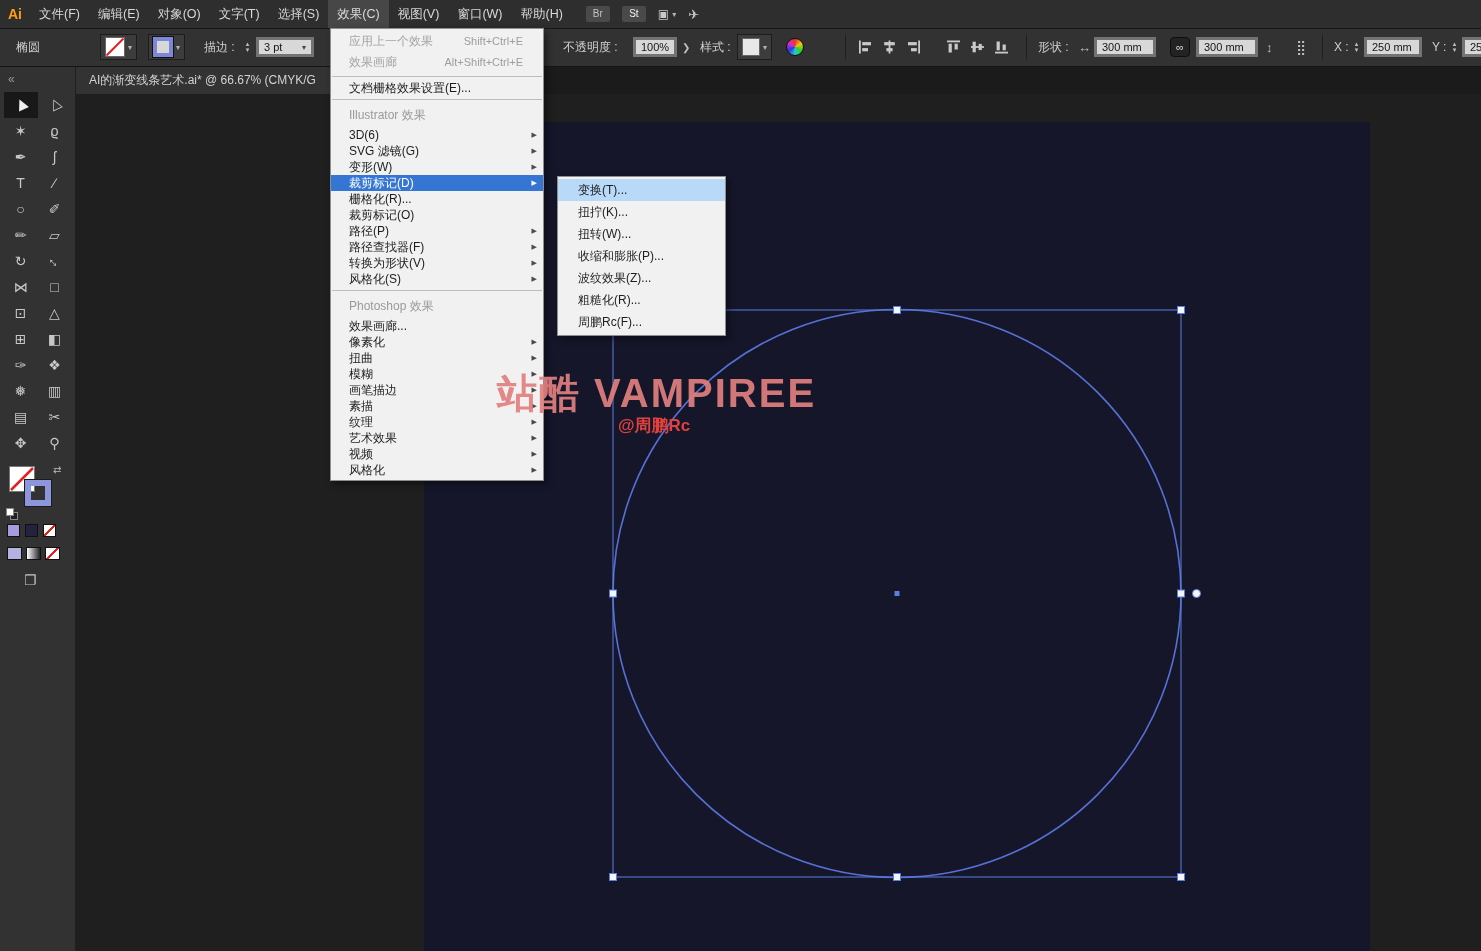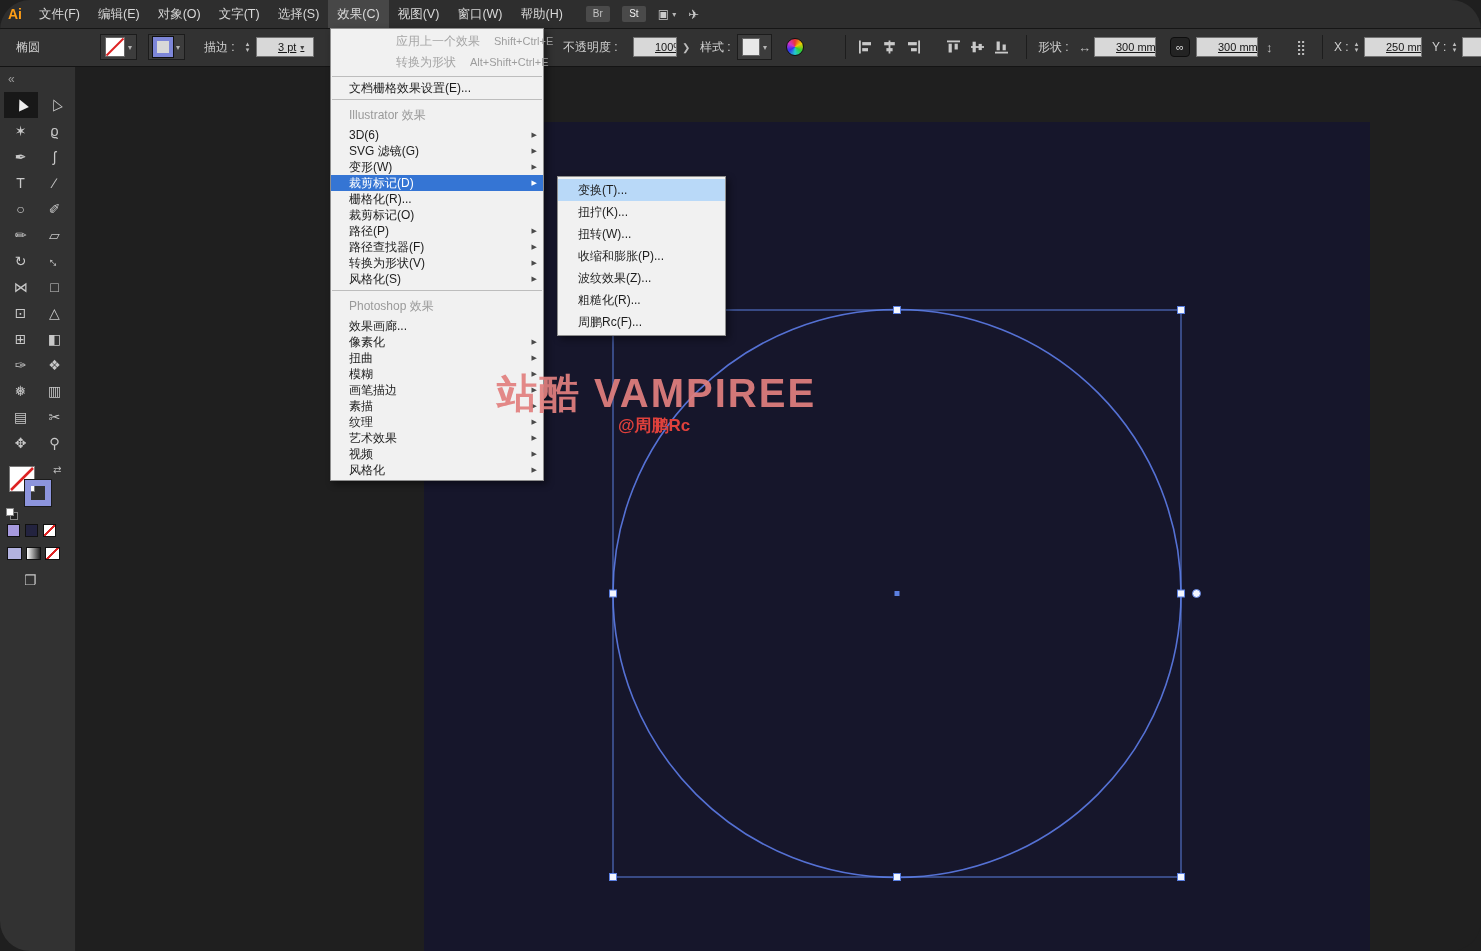--- a/index.html
+++ b/index.html
@@ -1,40 +1,40 @@
 <!DOCTYPE html>
 <html style="--menu-highlight: #3575d4; --submenu-highlight: #b9d9f8; --artboard-background: #16162b; --circle-stroke: #5571d4; --selection-blue: #5b7fe0; --watermark-pink: #e2807f; --watermark-red: #e0413c;"><head>
 <meta charset="utf-8">
 <style>
   html,body{margin:0;padding:0;}
   body{width:1481px;height:951px;overflow:hidden;background:#1f1f1f;
        font-family:"Liberation Sans","DejaVu Sans",sans-serif;-webkit-font-smoothing:antialiased;}
-  .app{position:relative;width:1481px;height:951px;overflow:hidden;border-radius:30px;}
+  .app{position:relative;width:1481px;height:951px;overflow:hidden;}
 
   
   .menubar{position:absolute;left:0;top:0;width:100%;height:28px;background:#2e2e2e;
            border-bottom:1px solid #161616;display:flex;align-items:center;z-index:5;}
   .logo{width:30px;text-align:center;color:#ff9e16;font-weight:bold;font-size:14px;}
   .mb-items{display:flex;height:100%;align-items:center;}
   .mb-item{padding:0 9px;font-size:12.5px;color:#d8d8d8;line-height:28px;cursor:default;}
   .mb-item.open{background:#474747;}
   .mb-right{display:flex;align-items:center;margin-left:14px;gap:12px;}
   .badge{display:inline-block;min-width:20px;height:16px;line-height:16px;text-align:center;
          background:#4a4a4a;color:#c3c3c3;font-size:10px;border-radius:2px;padding:0 2px;}
   .badge.st{color:#f2f2f2;}
   .wsbtn{color:#c9c9c9;font-size:12px;display:flex;align-items:center;gap:3px;}
   .sharebtn{color:#c9c9c9;font-size:13px;}
 
   
   .controlbar{position:absolute;left:0;top:28px;width:100%;height:38px;background:#323232;
               border-bottom:1px solid #141414;z-index:4;}
   .cb{position:absolute;top:50%;transform:translateY(-50%);}
   .cb-label{font-size:12px;color:#cfcfcf;white-space:nowrap;}
-  .fld{background:#d8d8d8;border:1px solid #737373;color:#161616;font-size:11px;height:20px;
-       box-sizing:border-box;display:flex;align-items:center;padding:0 21px;white-space:nowrap;overflow:hidden;text-decoration:underline;}
+  .fld{background:#d8d8d8;border:3px solid #737373;color:#161616;font-size:11px;height:20px;
+       box-sizing:border-box;display:flex;align-items:center;padding:0 5px;white-space:nowrap;overflow:hidden;}
   .fld .dd{margin-left:auto;color:#444;font-size:8px;padding-left:4px;}
   .swatchbtn{display:flex;align-items:center;gap:3px;background:#3c3c3c;border:1px solid #1c1c1c;
              height:26px;padding:0 4px;box-sizing:border-box;}
   .dd{color:#b5b5b5;font-size:8px;}
   .nonesw-svg{display:block;}
   .strokesw{width:12px;height:12px;border:4px solid #7d86d8;outline:1px solid #111;background:#d8d8d8;}
   .stepper{display:flex;flex-direction:column;color:#bdbdbd;font-size:7px;line-height:6px;width:9px;text-align:center;}
   .vsep{position:absolute;top:7px;width:1px;height:24px;background:#1d1d1d;}
   .globe{width:16px;height:16px;border-radius:50%;
          background:conic-gradient(#e33,#ec0,#3c3,#2cc,#33e,#c3c,#e33);border:1px solid #111;}
@@ -81,21 +81,21 @@
   .canvas-wrap{position:absolute;left:0;top:28px;width:1406px;height:857px;}
 
   
   .menu-panel{position:absolute;background:#f1f1f1;border:1px solid #8e8e8e;
               box-shadow:3px 3px 7px rgba(0,0,0,.45);font-size:12px;color:#1d1d1d;
               padding:2px 0;box-sizing:border-box;}
   #effect-menu{left:330px;top:28px;width:214px;z-index:20;}
   #transform-submenu{left:557px;top:176px;width:169px;z-index:21;}
   .mitem{position:relative;display:flex;justify-content:space-between;align-items:center;
          padding:0 20px 0 18px;height:16px;line-height:16px;white-space:nowrap;cursor:default;}
-  .menu-list > .mitem:nth-child(-n+2){height:21px;line-height:21px;margin-left:47px;}
+  .menu-list > .mitem:nth-child(-n+2){height:21px;line-height:21px;}
   .mitem .sc{color:#9d9d9d;font-size:11px;margin-left:14px;}
   .mitem.dis{color:#a5a5a5;}
   .mitem.hi{background:var(--menu-highlight);color:#fff;}
   .mitem.hi .arr{color:#fff;}
   .mitem .arr{position:absolute;right:6px;font-size:7px;color:#4a4a4a;}
   .mhead{height:24px;line-height:24px;padding-left:18px;color:#9a9a9a;white-space:nowrap;}
   .msep{height:1px;background:#bdbdbd;margin:3px 1px;}
   .smitem{height:22px;line-height:22px;padding-left:20px;white-space:nowrap;cursor:default;}
   .smitem.hi{background:var(--submenu-highlight);}
 
@@ -372,20 +372,23 @@
     </div>
     <div class="mode-row" data-name="color-mode-buttons">
       <span class="mode color" data-name="color-mode-button"></span>
       <span class="mode grad" data-name="gradient-mode-button"></span>
       <span class="mode none" data-name="none-mode-button"></span>
     </div>
     <span class="scrmode" data-name="screen-mode-button">❐</span>
   </div>
 
   <div class="docarea" data-name="document-area">
+    <div class="tabbar" data-name="document-tab-bar">
+      <span class="doc-tab" data-name="document-tab">AI的渐变线条艺术.ai* @ 66.67% (CMYK/G</span>
+    </div>
     <div class="canvas-wrap" data-name="canvas">
       <svg width="1406" height="857" data-name="canvas-svg">
         <rect x="349" y="28" width="946" height="829" style="fill:var(--artboard-background)" data-name="artboard"></rect>
         <circle cx="822" cy="499.5" r="284" fill="none" style="stroke:var(--circle-stroke)" stroke-width="1.6" data-name="ellipse-shape"></circle>
         <rect x="538" y="216" width="568" height="567" fill="none" style="stroke:var(--selection-blue)" stroke-width="1" data-name="selection-bounding-box"></rect>
         <g data-name="selection-handles" style="stroke:var(--selection-blue)" fill="#f3f6ff" stroke-width="1">
           <rect x="534.5" y="212.5" width="7" height="7" data-name="handle-top-left"></rect>
           <rect x="818.5" y="212.5" width="7" height="7" data-name="handle-top-center"></rect>
           <rect x="1102.5" y="212.5" width="7" height="7" data-name="handle-top-right"></rect>
           <rect x="534.5" y="496" width="7" height="7" data-name="handle-middle-left"></rect>
@@ -400,21 +403,21 @@
     </div>
   </div>
 
   <div class="menu-panel" id="effect-menu" data-name="effect-menu">
     <div class="menu-list" data-name="effect-menu-list">
         <div class="mitem dis" data-name="effect-menu-item">
           <span class="lbl" data-name="menu-item-label">应用上一个效果</span>
           <span class="sc" data-name="menu-item-shortcut">Shift+Ctrl+E</span>
         </div>
         <div class="mitem dis" data-name="effect-menu-item">
-          <span class="lbl" data-name="menu-item-label">转换为形状</span>
+          <span class="lbl" data-name="menu-item-label">效果画廊</span>
           <span class="sc" data-name="menu-item-shortcut">Alt+Shift+Ctrl+E</span>
         </div>
         <div class="msep" data-name="menu-separator"></div>
         <div class="mitem" data-name="effect-menu-item">
           <span class="lbl" data-name="menu-item-label">文档栅格效果设置(E)...</span>
         </div>
         <div class="msep" data-name="menu-separator"></div>
         <div class="mhead" data-name="menu-section-header">Illustrator 效果</div>
         <div class="mitem" data-name="effect-menu-item">
           <span class="lbl" data-name="menu-item-label">3D(6)</span>

